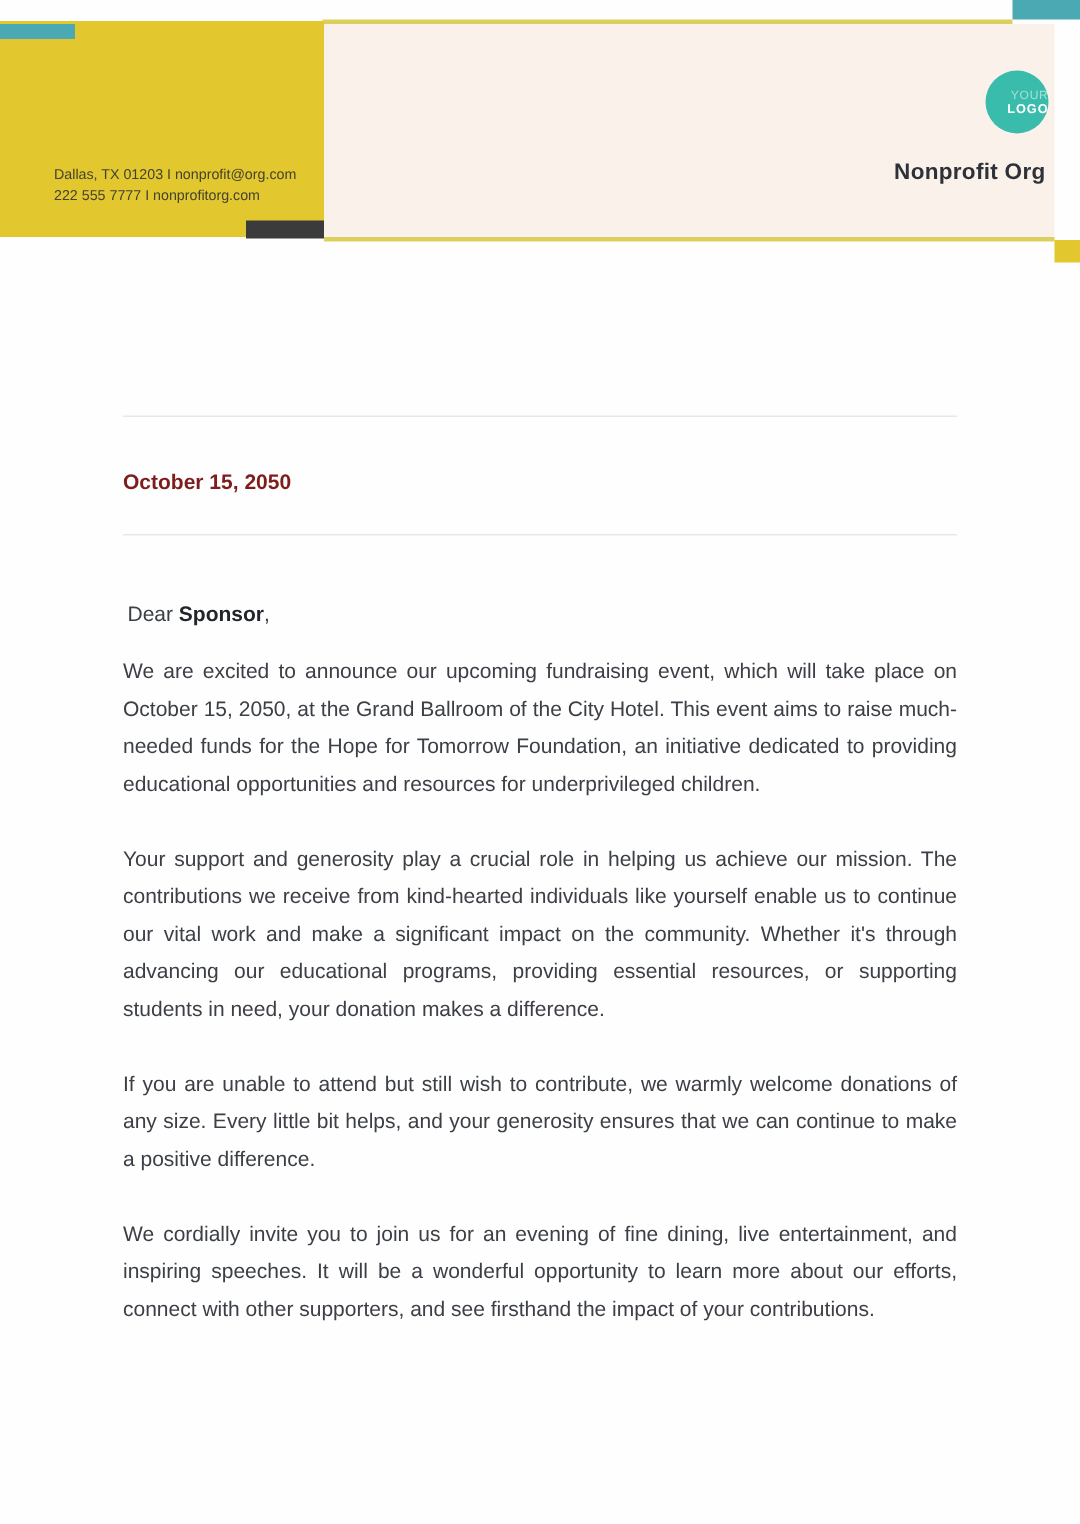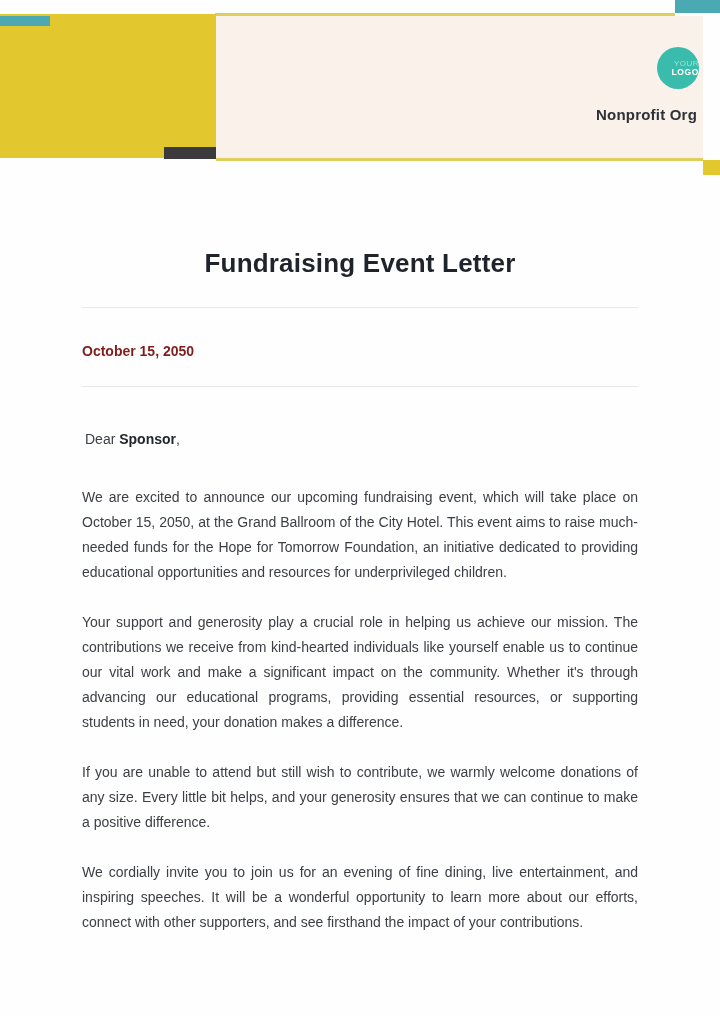--- a/index.html
+++ b/index.html
@@ -90,45 +90,48 @@
   .salutation {
     margin: 40px 0 0 3px;
     font-size: 14px; line-height: 25px;
   }
   .salutation .recipient { font-weight: 700; color: #22262c; }
   .para {
     margin: 25px 0 0 0;
     font-size: 14px; line-height: 25px;
     text-align: justify;
   }
-  .para-first { margin-top: 33px; }
+  .para-first { margin-top: 13px; }
 </style>
 </head>
 <body>
 
 <div class="page">
 
   <header class="letterhead">
     <div class="teal-right"></div>
     <div class="yellow-line-top"></div>
     <div class="cream-panel"></div>
     <div class="yellow-block"></div>
     <div class="teal-left"></div>
+    <div class="contact">
+      <div>Dallas, TX 01203 I nonprofit@org.com</div>
+      <div>222 555 7777  I  nonprofitorg.com</div>
+    </div>
     <div class="dark-tab"></div>
     <div class="yellow-line-bottom"></div>
     <div class="yellow-square"></div>
     <div class="logo-circle">
       <span class="logo-top">YOUR</span>
       <span class="logo-bottom">LOGO</span>
     </div>
     <div class="org-name">Nonprofit Org</div>
   </header>
 
   <main class="letter">
-    <h1 class="letter-title">Fundraising Event Letter</h1>
     <hr class="divider divider-1">
     <div class="letter-date">October 15, 2050</div>
     <hr class="divider divider-2">
     <p class="salutation"><span>Dear </span><span class="recipient">Sponsor</span><span>,</span></p>
     <p class="para para-first">We are excited to announce our upcoming fundraising event, which will take place on October 15, 2050, at the Grand Ballroom of the City Hotel. This event aims to raise much-needed funds for the Hope for Tomorrow Foundation, an initiative dedicated to providing educational opportunities and resources for underprivileged children.</p>
     <p class="para">Your support and generosity play a crucial role in helping us achieve our mission. The contributions we receive from kind-hearted individuals like yourself enable us to continue our vital work and make a significant impact on the community. Whether it's through advancing our educational programs, providing essential resources, or supporting students in need, your donation makes a difference.</p>
     <p class="para">If you are unable to attend but still wish to contribute, we warmly welcome donations of any size. Every little bit helps, and your generosity ensures that we can continue to make a positive difference.</p>
     <p class="para">We cordially invite you to join us for an evening of fine dining, live entertainment, and inspiring speeches. It will be a wonderful opportunity to learn more about our efforts, connect with other supporters, and see firsthand the impact of your contributions.</p>
   </main>
 

